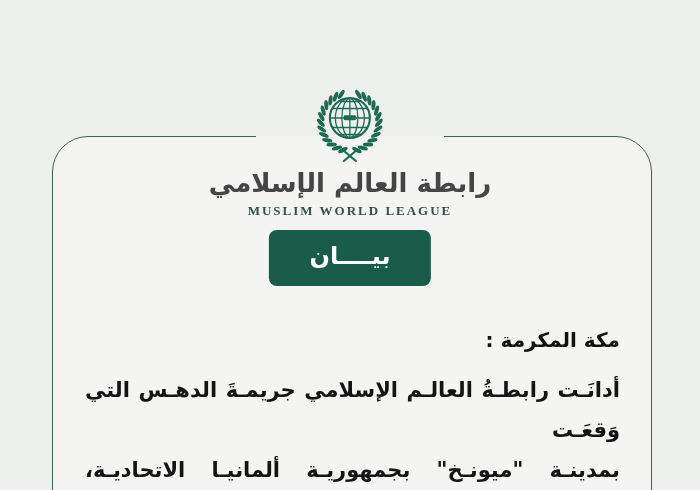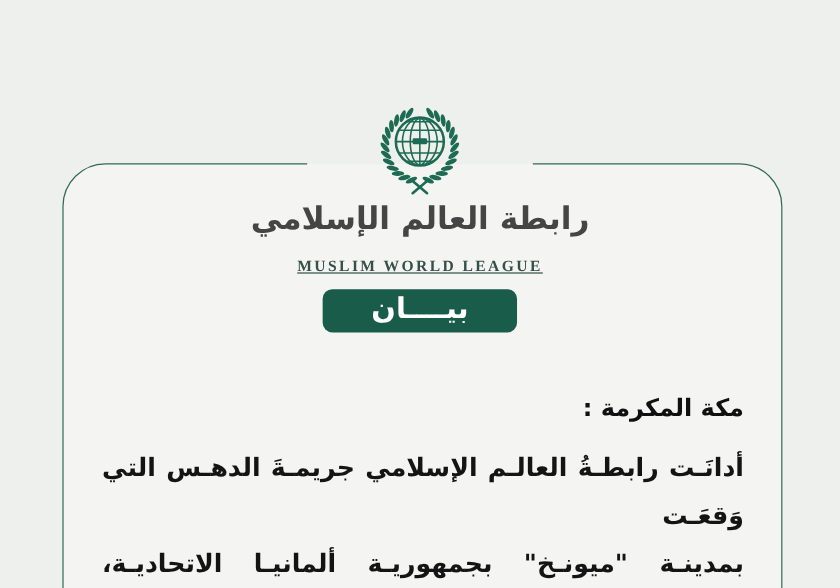--- a/index.html
+++ b/index.html
@@ -35,31 +35,30 @@
   .emblem { width:100px; height:80px; }
   .arabic-name {
     margin-top:4px;
     font-size:26px; font-weight:bold;
     color:#454545;
     direction:rtl;
     letter-spacing:-1px;
     white-space:nowrap;
   }
   .english-name {
-    margin-top:16px;
+    margin-top:5px;
     font-family:"Liberation Serif","DejaVu Serif",serif;
     font-size:13px; font-weight:bold;
     letter-spacing:2px;
     color:#34504a;
     white-space:nowrap;
-    text-decoration:underline;
   }
   .banner {
     margin-top:11px;
-    width:162px; height:36px;
+    width:162px; height:56px;
     background:#195c49;
     border-radius:8px;
     display:flex; align-items:center; justify-content:center;
   }
   .banner-label {
     color:#ffffff;
     font-size:24px; font-weight:bold;
     direction:rtl;
     padding-bottom:4px;
   }

